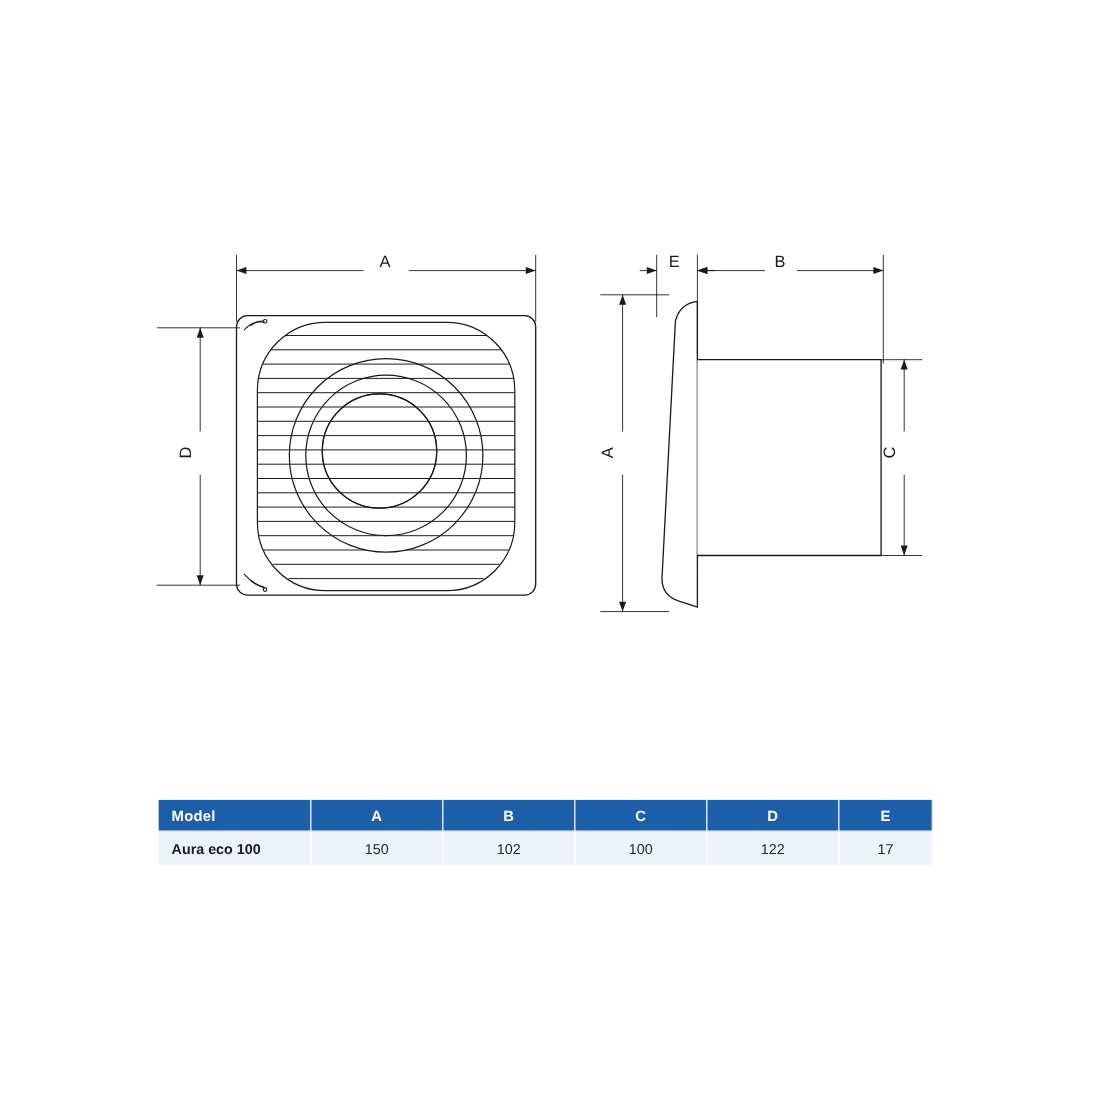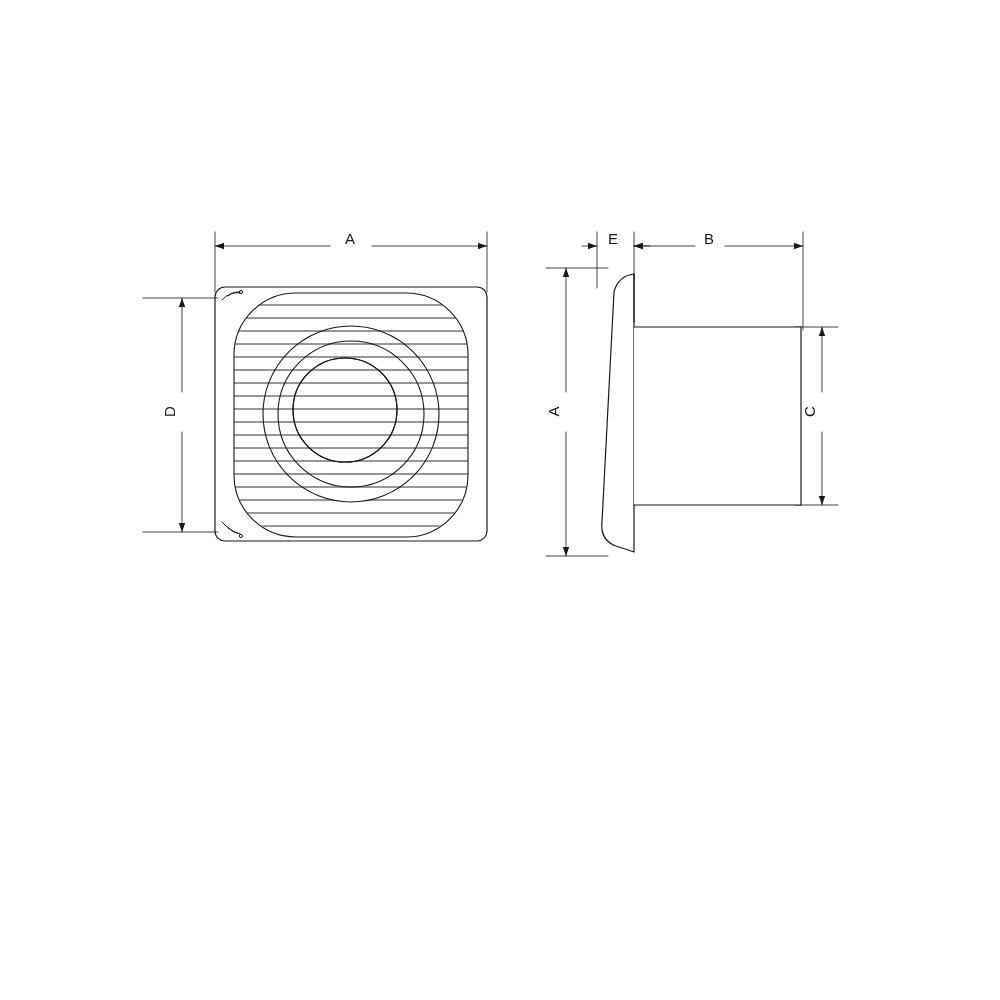--- a/index.html
+++ b/index.html
@@ -269,14 +269,36 @@
   </svg>
 
   <div class="label" style="left:345px; top:230px;">A</div>
   <div class="label vert" style="left:164px; top:403px;">D</div>
 
   <div class="label" style="left:608px; top:230px;">E</div>
   <div class="label" style="left:704px; top:230px;">B</div>
   <div class="label vert" style="left:548px; top:403px;">A</div>
   <div class="label vert" style="left:804px; top:403px;">C</div>
 
+  <table class="dim-table">
+    <thead>
+      <tr>
+        <th class="model-head">Model</th>
+        <th>A</th>
+        <th>B</th>
+        <th>C</th>
+        <th>D</th>
+        <th>E</th>
+      </tr>
+    </thead>
+    <tbody>
+      <tr>
+        <td class="model-cell">Aura eco 100</td>
+        <td>150</td>
+        <td>102</td>
+        <td>100</td>
+        <td>122</td>
+        <td>17</td>
+      </tr>
+    </tbody>
+  </table>
 
 </div>
 
 </body></html>

